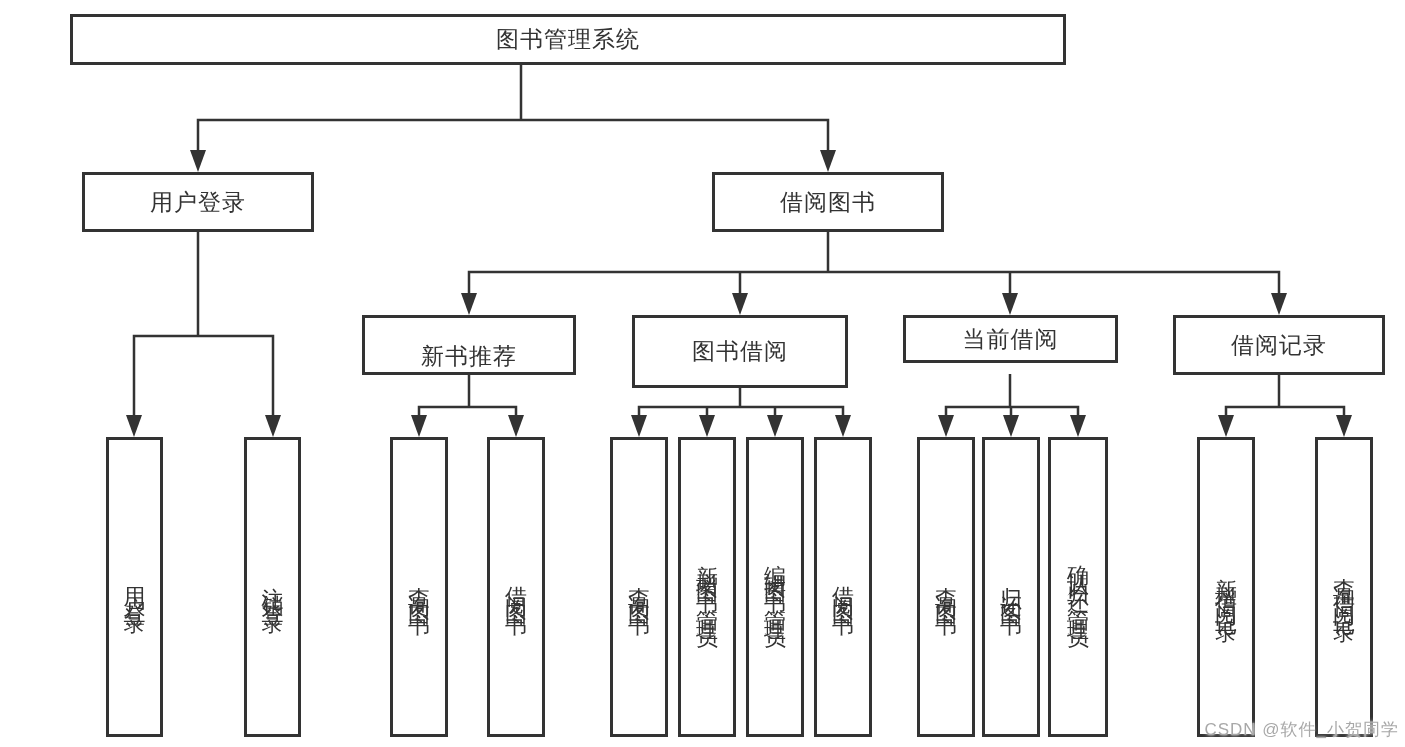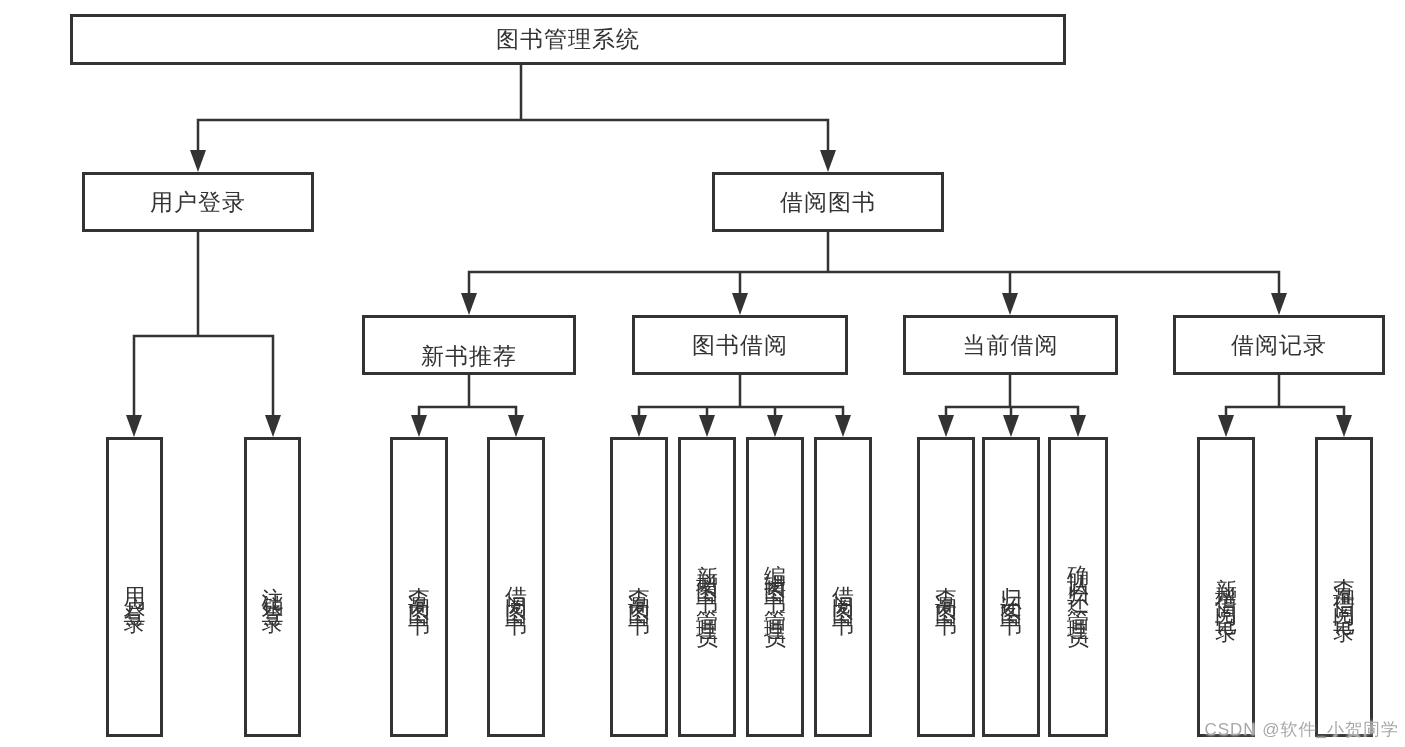--- a/index.html
+++ b/index.html
@@ -109,24 +109,24 @@
   <div class="node" style="left:82px; top:172px; width:232px; height:60px;">
     <span class="hlabel">用户登录</span>
   </div>
   <div class="node" style="left:712px; top:172px; width:232px; height:60px;">
     <span class="hlabel">借阅图书</span>
   </div>
 
   <div class="node" style="left:362px; top:315px; width:214px; height:60px;align-items:flex-end;">
     <span class="hlabel">新书推荐</span>
   </div>
-  <div class="node" style="left:632px; top:315px; width:216px; height:60px;align-items:center;">
+  <div class="node" style="left:632px; top:315px; width:216px; height:73px;align-items:center;">
     <span class="hlabel">图书借阅</span>
   </div>
-  <div class="node" style="left:903px; top:315px; width:215px; height:60px;">
+  <div class="node" style="left:903px; top:315px; width:215px; height:48px;">
     <span class="hlabel">当前借阅</span>
   </div>
   <div class="node" style="left:1173px; top:315px; width:212px; height:60px;">
     <span class="hlabel">借阅记录</span>
   </div>
 
   <div class="node" style="left:106px; top:437px; width:57px; height:300px;">
     <span class="vlabel">用户登录</span>
   </div>
   <div class="node" style="left:244px; top:437px; width:57px; height:300px;">

